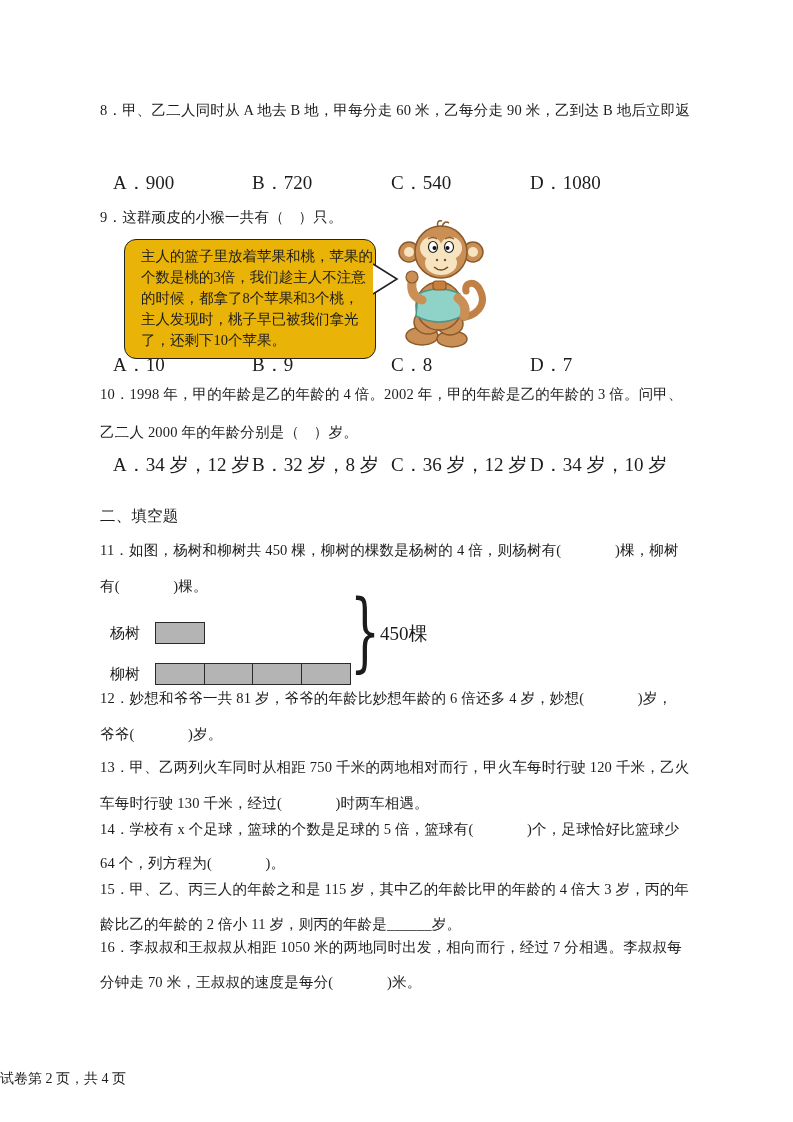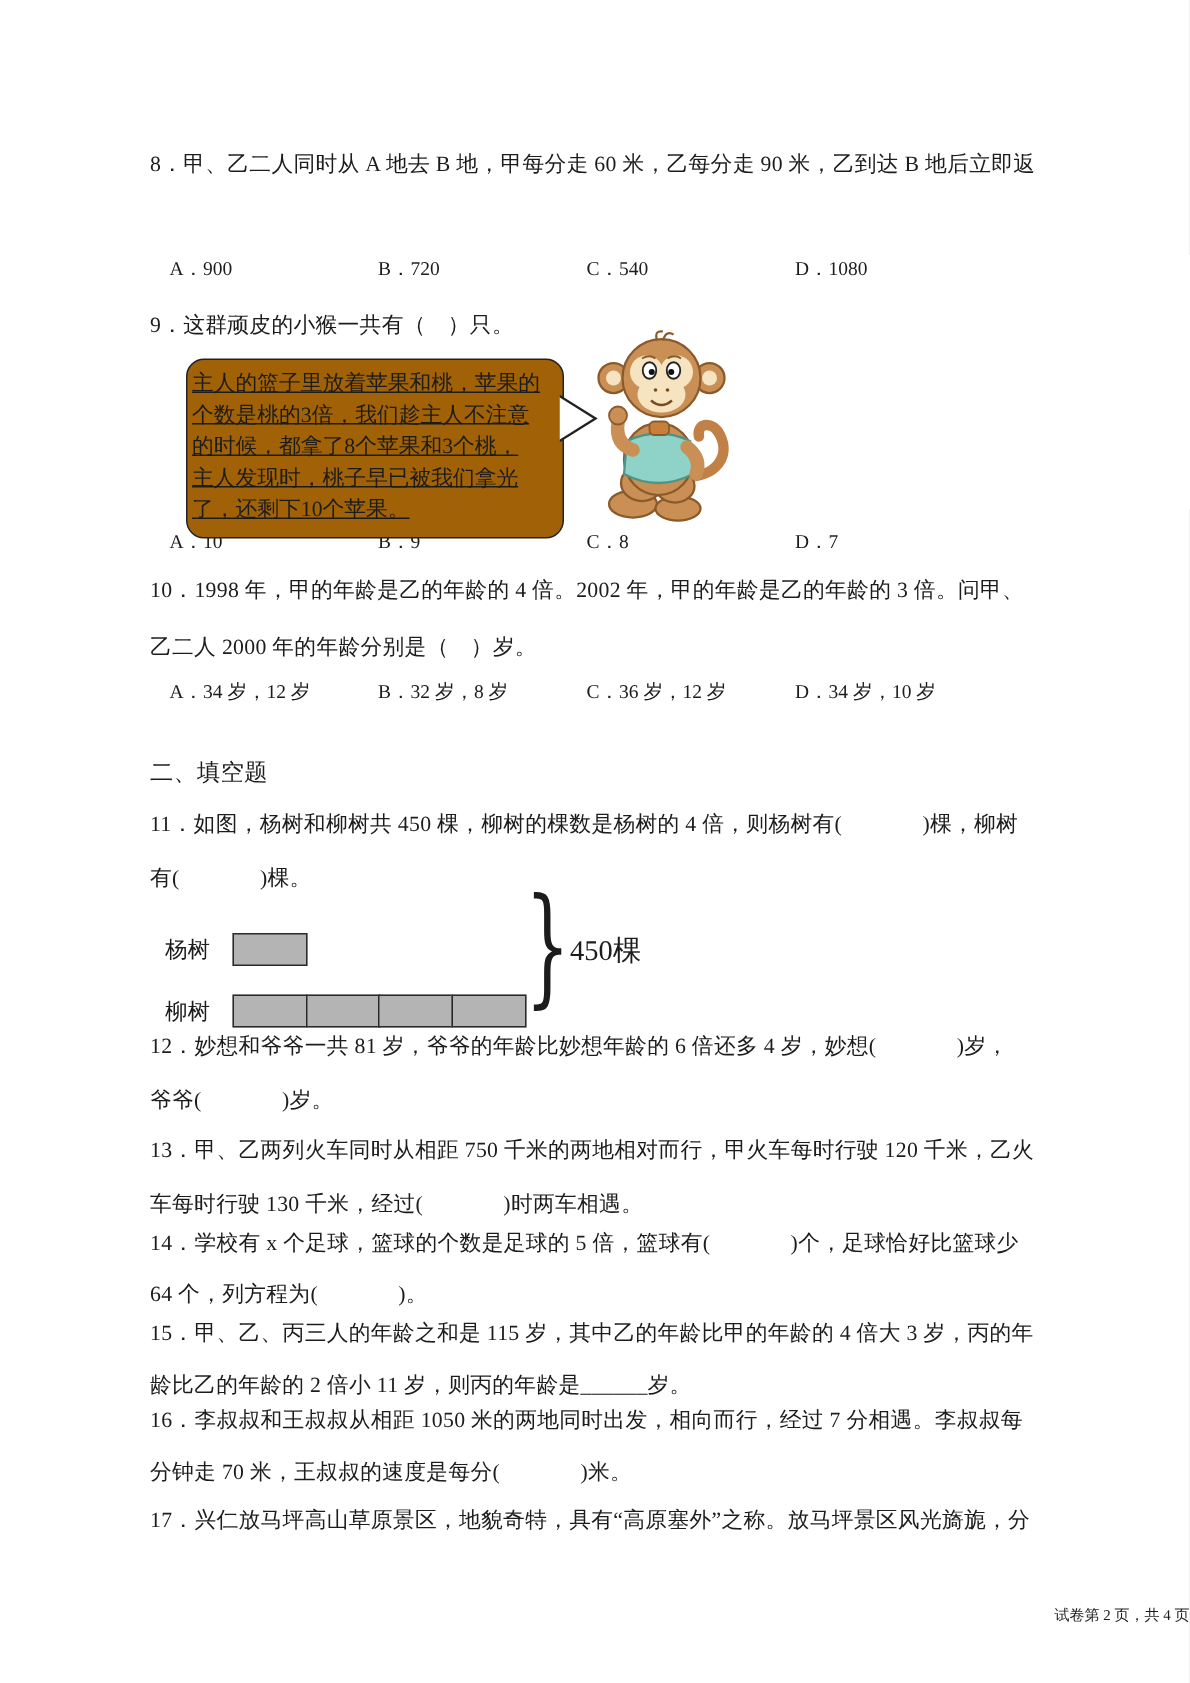--- a/index.html
+++ b/index.html
@@ -9,28 +9,28 @@
     font-family:"Liberation Serif","DejaVu Serif",serif;
     color:#1c1c1c;
   }
   .ln {
     position:absolute; left:100px; font-size:14.5px; line-height:20px;
     white-space:pre; letter-spacing:0.2px;
   }
   .opts {
     position:absolute; left:113px; display:grid;
     grid-template-columns:139px 139px 139px auto;
-    font-size:13px; white-space:pre;font-family:Liberation Serif, serif;
+    font-size:19px; white-space:pre;font-family:Liberation Serif, serif;
   }
   .sec-title { font-weight:normal; font-size:15.5px; }
   
   .bubble {
     position:absolute; left:124px; top:239px; width:252px; height:120px;
-    border:1.6px solid #222; border-radius:12px; background:#a16207;
-    padding:6px 3px; box-sizing:border-box; z-index:1;text-decoration:underline;
+    border:1.6px solid #222; border-radius:12px; background:#eab308;
+    padding:6px 16px; box-sizing:border-box; z-index:1;
   }
   .bubble .bl { font-size:14.5px; line-height:21px; white-space:pre; }
   .bubble-tail { position:absolute; left:373px; top:262px; z-index:2; }
   .monkey { position:absolute; left:392px; top:218px; width:98px; height:132px; }
   
   .bar-row { position:absolute; left:110px; display:flex; align-items:center;margin-top:20px; }
   .bar-label { font-size:15px; width:42px; white-space:pre; }
   .bar { display:flex; margin-left:3px; }
   .seg {
     width:48px; height:20px; background:#b4b4b4;
@@ -38,21 +38,21 @@
   }
   .seg:first-child { margin-left:0; }
   .brace {
     position:absolute; left:350px; top:593px; font-size:86px; line-height:76px;
     font-family:"DejaVu Serif",serif; font-weight:100; color:#1c1c1c;
     transform:scale(0.55,1); transform-origin:left center;
   }
   .brace-label { position:absolute; left:380px; top:621px; font-size:19px; white-space:pre; }
   .footer {
     position:absolute; left:0; top:1070px; width:100%;
-    text-align:right; font-size:10px; white-space:pre;
+    text-align:left; font-size:14px; white-space:pre;
   }
 </style>
 </head>
 <body>
 
 <div class="page">
 
   <div class="ln" style="top:100px">8．甲、乙二人同时从 A 地去 B 地，甲每分走 60 米，乙每分走 90 米，乙到达 B 地后立即返</div>
   <div class="opts" style="top:170px">
     <span>A．900</span>
@@ -152,17 +152,16 @@
 
   <div class="ln" style="top:819px">14．学校有 x 个足球，篮球的个数是足球的 5 倍，篮球有(              )个，足球恰好比篮球少</div>
   <div class="ln" style="top:853px">64 个，列方程为(              )。</div>
 
   <div class="ln" style="top:879px">15．甲、乙、丙三人的年龄之和是 115 岁，其中乙的年龄比甲的年龄的 4 倍大 3 岁，丙的年</div>
   <div class="ln" style="top:914px">龄比乙的年龄的 2 倍小 11 岁，则丙的年龄是______岁。</div>
 
   <div class="ln" style="top:937px">16．李叔叔和王叔叔从相距 1050 米的两地同时出发，相向而行，经过 7 分相遇。李叔叔每</div>
   <div class="ln" style="top:972px">分钟走 70 米，王叔叔的速度是每分(              )米。</div>
 
-  <div class="ln" style="top:1004px">17．兴仁放马坪高山草原景区，地貌奇特，具有“高原塞外”之称。放马坪景区风光旖旎，分</div>
 
   <div class="footer">试卷第 2 页，共 4 页</div>
 
 </div>
 
 </body></html>

